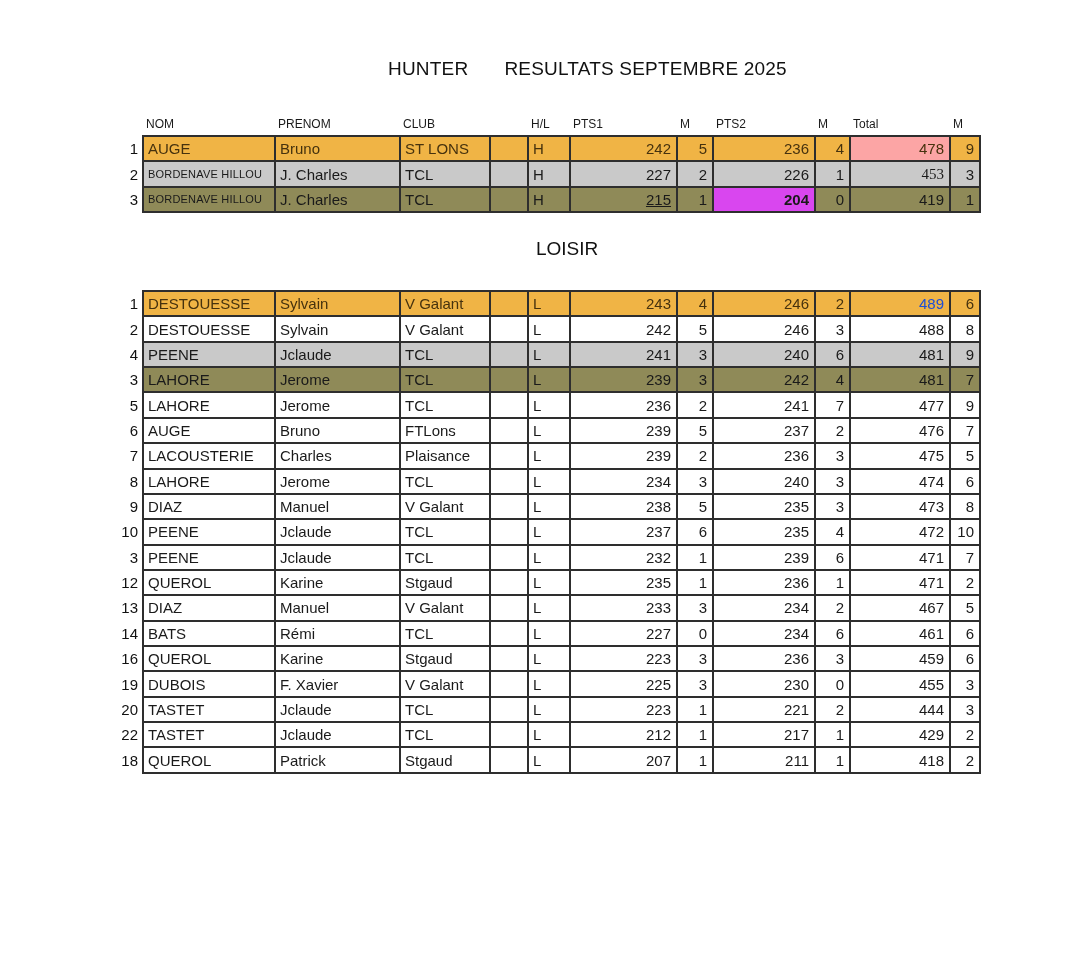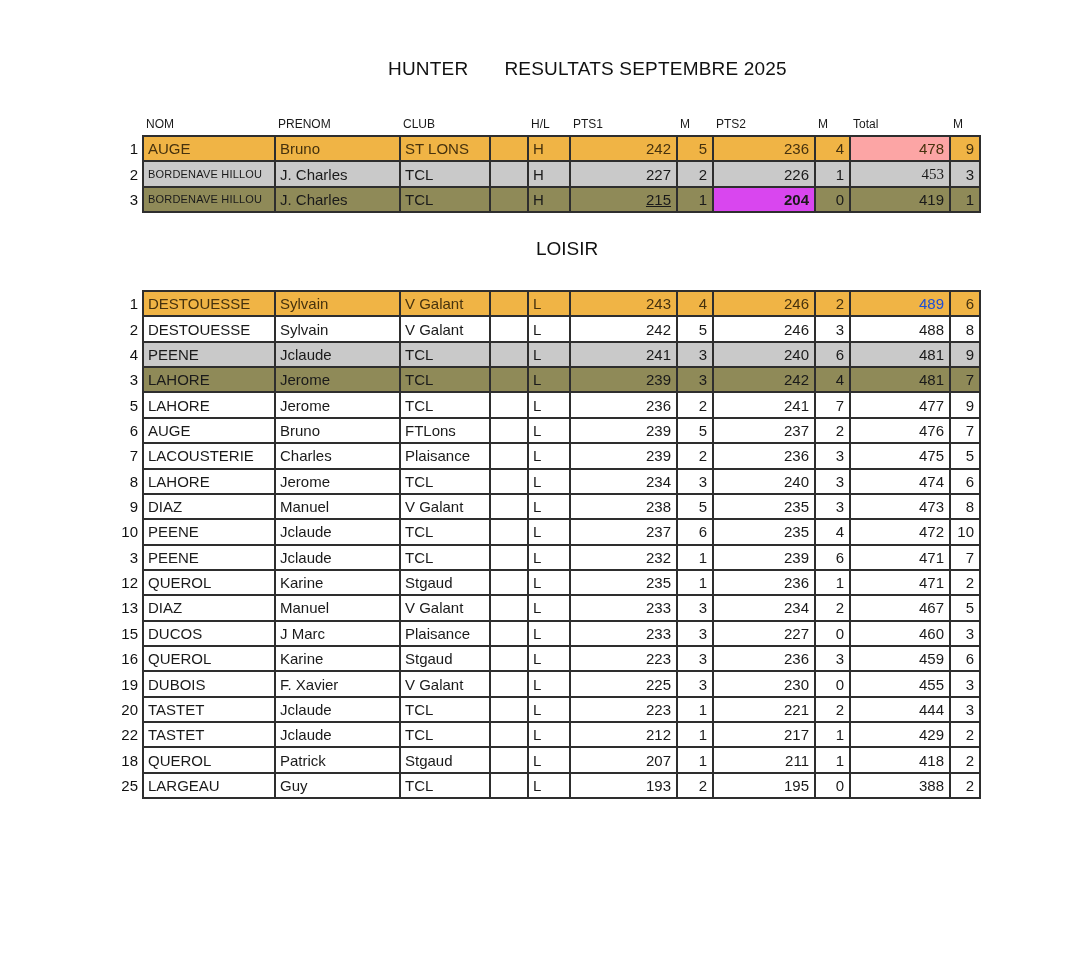--- a/index.html
+++ b/index.html
@@ -315,32 +315,32 @@
           <td class="bordered"></td>
           <td class="bordered left">L</td>
           <td class="bordered num">233</td>
           <td class="bordered num">3</td>
           <td class="bordered num">234</td>
           <td class="bordered num">2</td>
           <td class="bordered num">467</td>
           <td class="bordered num">5</td>
         </tr>
         <tr>
-          <td class="rank">15</td>
-          <td class="bordered left">DUCOS</td>
-          <td class="bordered left">J Marc</td>
-          <td class="bordered left">Plaisance</td>
-          <td class="bordered"></td>
-          <td class="bordered left">L</td>
-          <td class="bordered num">233</td>
-          <td class="bordered num">3</td>
+          <td class="rank">14</td>
+          <td class="bordered left">BATS</td>
+          <td class="bordered left">Rémi</td>
+          <td class="bordered left">TCL</td>
+          <td class="bordered"></td>
+          <td class="bordered left">L</td>
           <td class="bordered num">227</td>
           <td class="bordered num">0</td>
-          <td class="bordered num">460</td>
-          <td class="bordered num">3</td>
+          <td class="bordered num">234</td>
+          <td class="bordered num">6</td>
+          <td class="bordered num">461</td>
+          <td class="bordered num">6</td>
         </tr>
         <tr>
           <td class="rank">16</td>
           <td class="bordered left">QUEROL</td>
           <td class="bordered left">Karine</td>
           <td class="bordered left">Stgaud</td>
           <td class="bordered"></td>
           <td class="bordered left">L</td>
           <td class="bordered num">223</td>
           <td class="bordered num">3</td>
@@ -398,30 +398,16 @@
           <td class="bordered left">Stgaud</td>
           <td class="bordered"></td>
           <td class="bordered left">L</td>
           <td class="bordered num">207</td>
           <td class="bordered num">1</td>
           <td class="bordered num">211</td>
           <td class="bordered num">1</td>
           <td class="bordered num">418</td>
           <td class="bordered num">2</td>
         </tr>
-        <tr>
-          <td class="rank">25</td>
-          <td class="bordered left">LARGEAU</td>
-          <td class="bordered left">Guy</td>
-          <td class="bordered left">TCL</td>
-          <td class="bordered"></td>
-          <td class="bordered left">L</td>
-          <td class="bordered num">193</td>
-          <td class="bordered num">2</td>
-          <td class="bordered num">195</td>
-          <td class="bordered num">0</td>
-          <td class="bordered num">388</td>
-          <td class="bordered num">2</td>
-        </tr>
       </tbody>
   </table>
 
 </div>
 
 </body></html>

